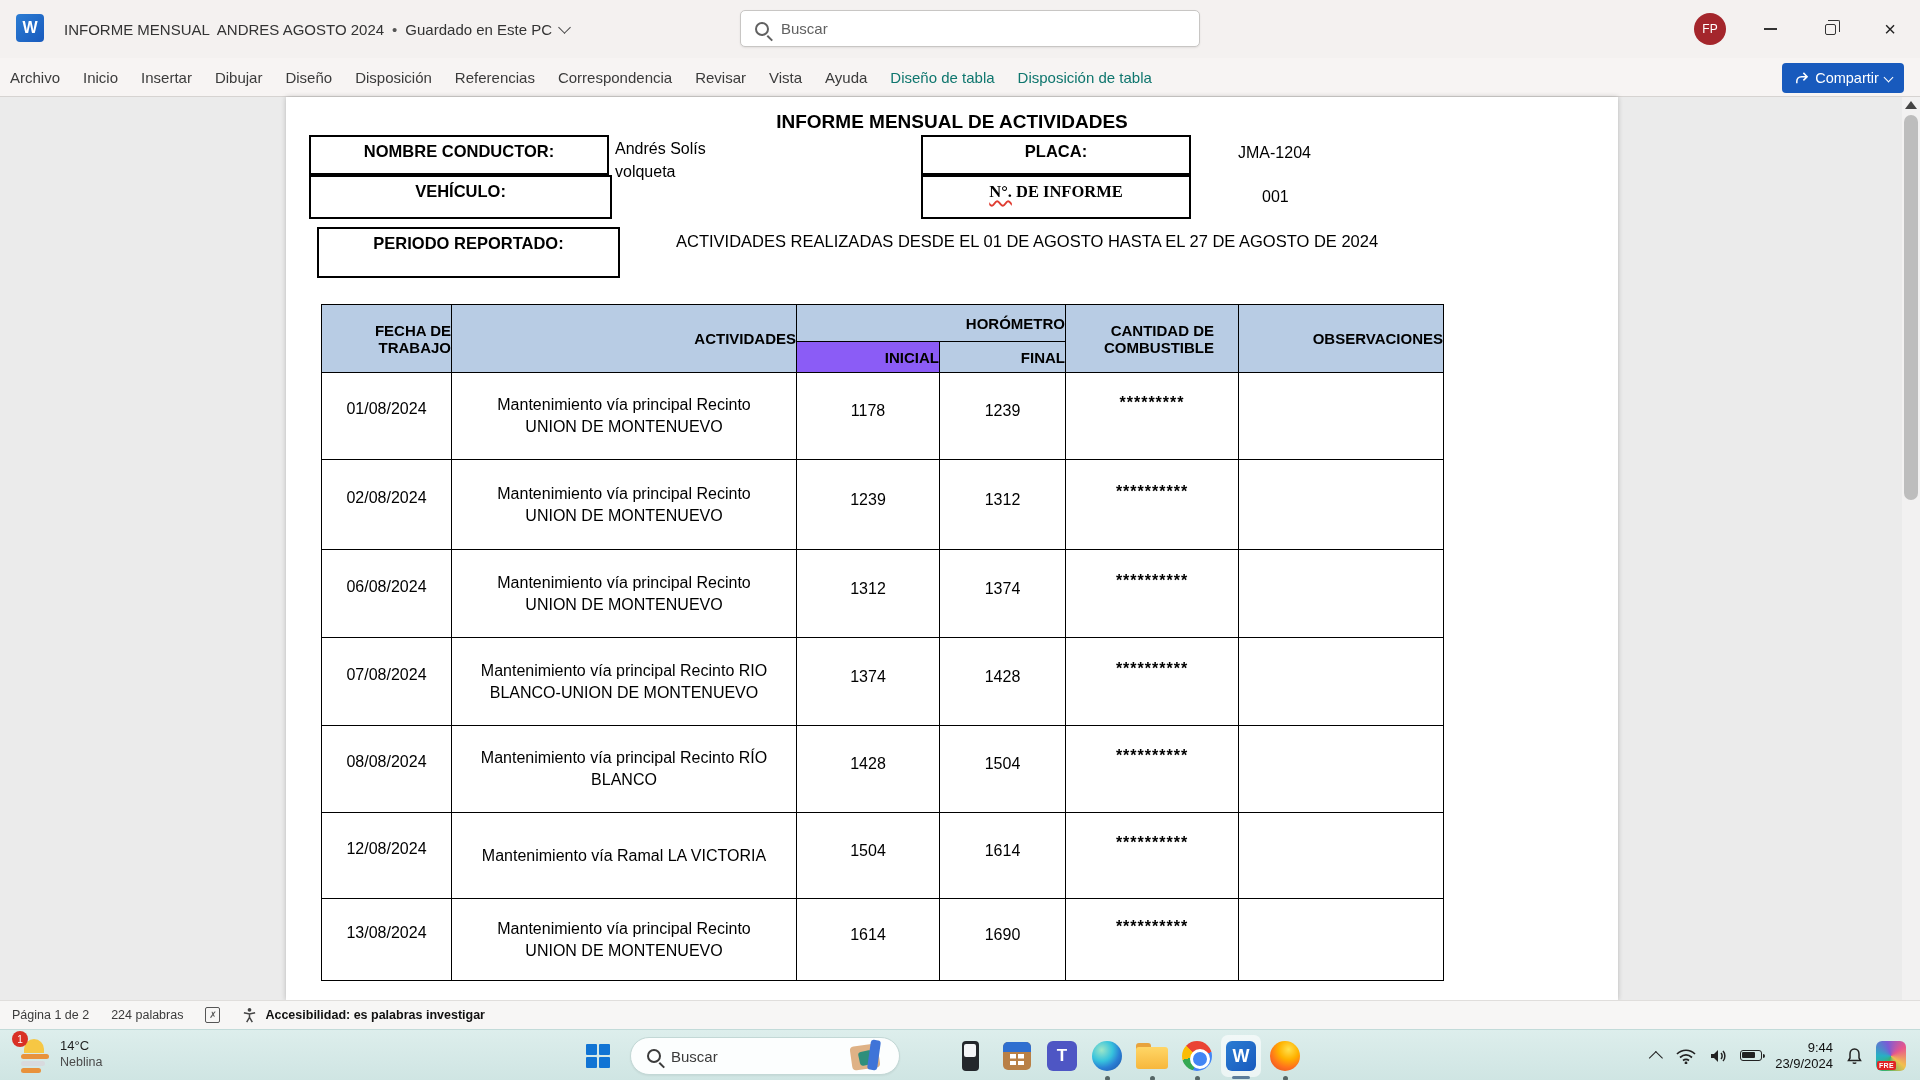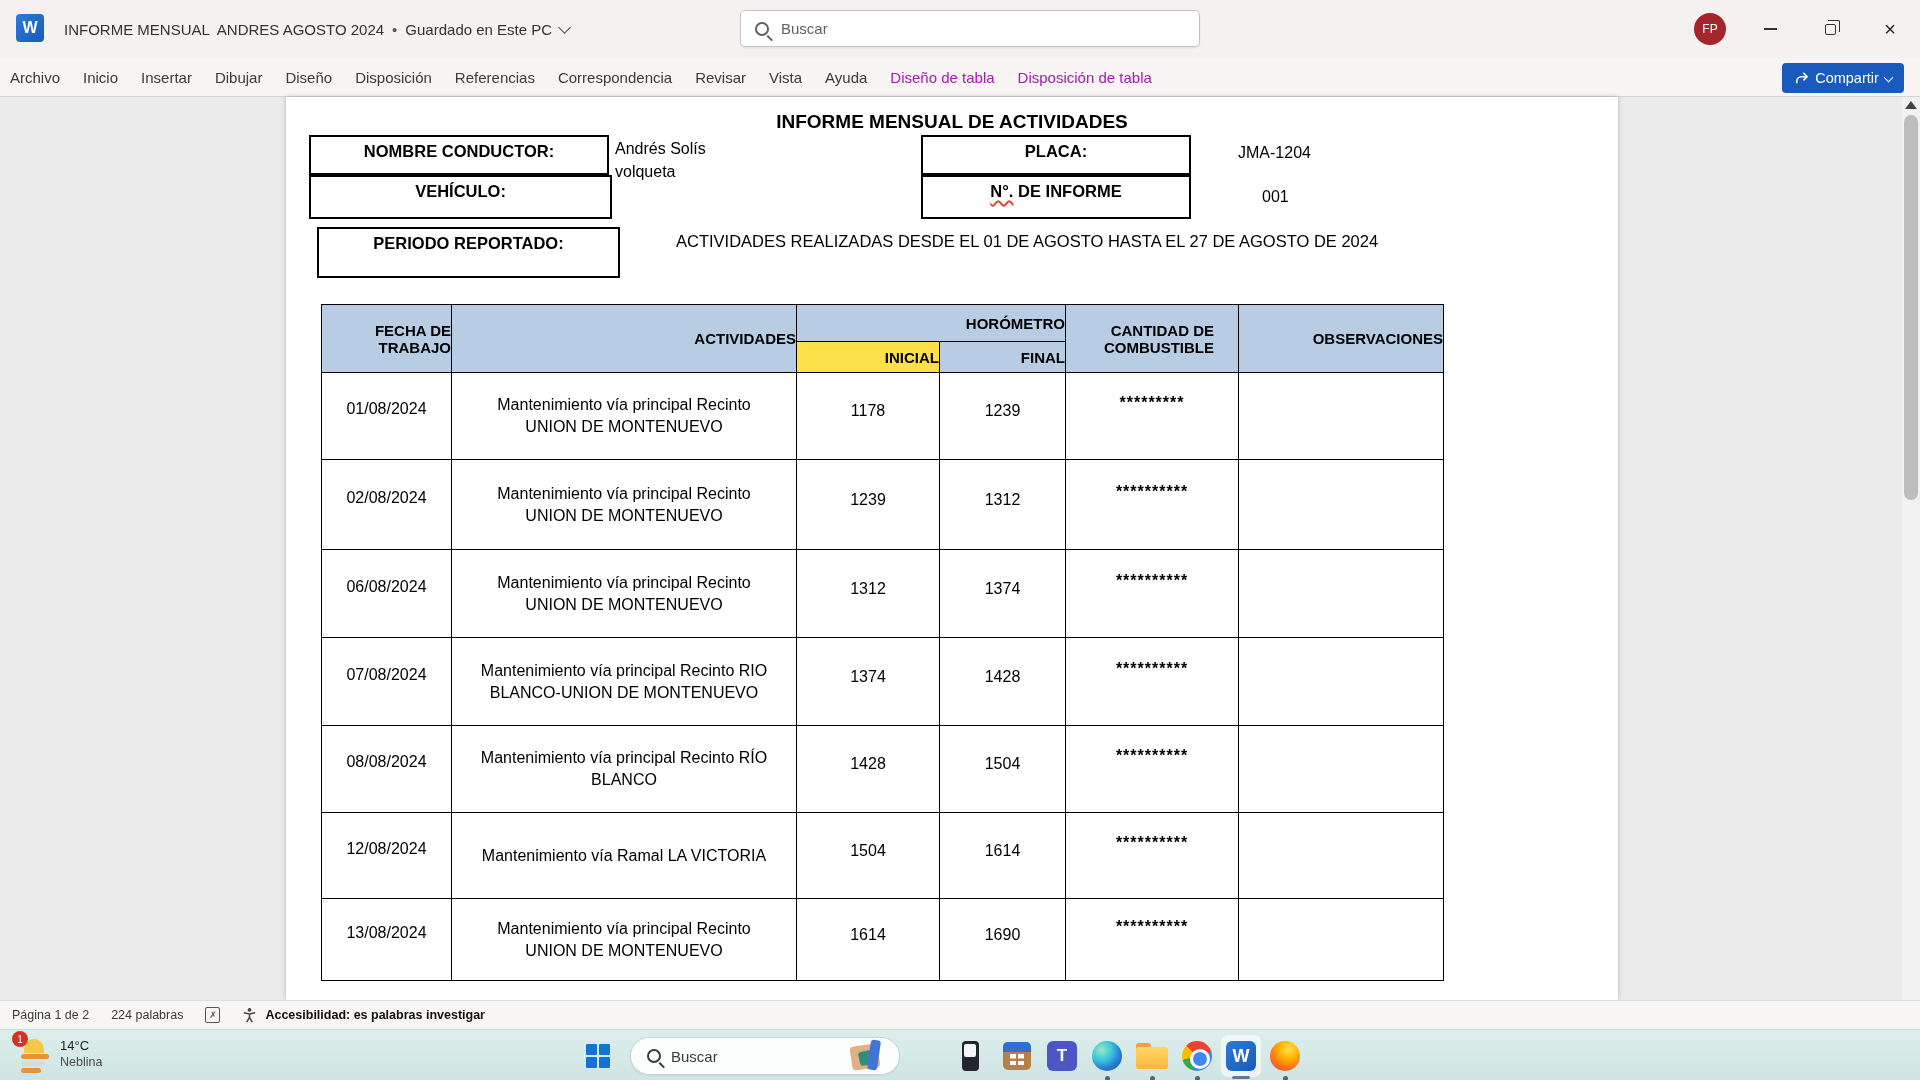--- a/index.html
+++ b/index.html
@@ -33,38 +33,38 @@
     border-radius:2px; position:relative; }
   .restbtn i:after { content:""; position:absolute; left:2px; top:-5px; width:11px; height:11px;
     border:1.4px solid #333; border-left:none; border-bottom:none; border-radius:0 2px 0 0; }
   .closebtn { left:1866px; font-size:20px; }
 
   
   .menubar { position:absolute; left:0; top:58px; width:1920px; height:39px; background:#f7f4f3;
     border-bottom:1px solid #d6d3d1; display:flex; align-items:center; padding-left:10px; gap:23px;
     font-size:15px; color:#3b3b3b; }
   .menubar .tab { cursor:default; }
-  .menubar .ctx { color:#a21caf; }
+  .menubar .ctx { color:#0f766e; }
   .sharebtn { position:absolute; left:1782px; top:63px; width:122px; height:30px; background:#185abd;
     border-radius:4px; color:#fff; font-size:14.5px; display:flex; align-items:center;
     justify-content:center; gap:6px; }
   .sharebtn .chev { border-color:#fff; width:7px; height:7px; margin-top:-2px; }
 
   
   .canvas { position:absolute; left:0; top:97px; width:1902px; height:903px; background:#ebebeb; }
   .page { position:absolute; left:286px; top:0; width:1332px; height:903px; background:#fff;
     box-shadow:0 0 5px rgba(0,0,0,.22); color:#000; }
   .pagetitle { position:absolute; left:0; top:14px; width:1332px; text-align:center;
     font-weight:bold; font-size:19px; }
   .fbox { position:absolute; border:2px solid #000; text-align:center; font-weight:bold;
     font-size:16.5px; padding-top:5px; }
   .b-conductor { left:23px;  top:38px;  width:300px; height:40px; }
   .b-vehiculo  { left:23px;  top:78px;  width:303px; height:44px; }
   .b-placa     { left:635px; top:38px;  width:270px; height:40px; }
-  .b-informe   { left:635px; top:78px;  width:270px; height:44px; }
+  .b-informe   { left:635px; top:78px;  width:270px; height:44px;font-family:Liberation Serif, serif; }
   .b-periodo   { left:31px;  top:130px; width:303px; height:51px; }
   .squig { text-decoration:underline wavy #e03c31; text-decoration-thickness:1.5px;
     text-underline-offset:3px; }
   .fval { position:absolute; font-size:16px; line-height:23px; }
   .v-conductor { left:329px; top:40px; }
   .v-placa     { left:952px; top:44px; }
   .v-informe   { left:976px; top:88px; }
   .v-periodo   { left:390px; top:133px; width:766px; font-size:16.5px; line-height:23px; }
 
   
@@ -290,21 +290,21 @@
         </colgroup>
         <thead>
           <tr>
             <th rowspan="2" style="background: rgb(184, 204, 228);">FECHA DE TRABAJO</th>
             <th rowspan="2" style="background: rgb(184, 204, 228);">ACTIVIDADES</th>
             <th colspan="2" style="background: rgb(184, 204, 228);">HORÓMETRO</th>
             <th rowspan="2" style="padding: 0px 24px; background: rgb(184, 204, 228);">CANTIDAD DE COMBUSTIBLE</th>
             <th rowspan="2" style="background: rgb(184, 204, 228);">OBSERVACIONES</th>
           </tr>
           <tr>
-            <th style="background: #fde047;">INICIAL</th>
+            <th style="background: #8b5cf6;">INICIAL</th>
             <th style="background: rgb(184, 204, 228);">FINAL</th>
           </tr>
         </thead>
         <tbody id="report-body">
     <tr>
       <td class="c-fecha">01/08/2024</td>
       <td class="c-act">Mantenimiento vía principal Recinto UNION DE MONTENUEVO</td>
       <td class="c-num">1178</td>
       <td class="c-num">1239</td>
       <td class="c-comb">*********</td>
@@ -450,15 +450,38 @@
     <div class="ticon" style="left:1268px;">
         <span class="ffic"></span>
       </div>
 
     <span class="rundot" style="left:1105px;"></span>
     <span class="rundot" style="left:1150px;"></span>
     <span class="rundot" style="left:1195px;"></span>
     <span class="runbar" style="left:1232px;"></span>
     <span class="rundot" style="left:1283px;"></span>
 
+    <div class="tray">
+      <span class="chevup"></span>
+      <svg width="20" height="16" viewBox="0 0 20 16">
+        <path d="M1 6 C6 1 14 1 19 6 M4 9.5 C8 6 12 6 16 9.5 M7 12.5 C9 11 11 11 13 12.5" fill="none" stroke="#222" stroke-width="1.7"></path>
+        <circle cx="10" cy="15" r="1.4" fill="#222"></circle>
+      </svg>
+      <svg width="18" height="16" viewBox="0 0 18 16">
+        <path d="M2 6 H5 L9 2 V14 L5 10 H2 Z" fill="#222"></path>
+        <path d="M12 5 C13.5 6.5 13.5 9.5 12 11 M14 3 C16.5 5.5 16.5 10.5 14 13" fill="none" stroke="#222" stroke-width="1.5"></path>
+      </svg>
+      <span class="battery"></span>
+      <div class="clock">
+        <div>9:44</div>
+        <div>23/9/2024</div>
+      </div>
+      <svg width="17" height="18" viewBox="0 0 17 18">
+        <path d="M8.5 2 C5.5 2 4 4.5 4 7 V11 L2.5 13.5 H14.5 L13 11 V7 C13 4.5 11.5 2 8.5 2 Z" fill="none" stroke="#222" stroke-width="1.5"></path>
+        <path d="M7 15.5 C7.3 16.5 9.7 16.5 10 15.5" fill="none" stroke="#222" stroke-width="1.5"></path>
+      </svg>
+      <span class="freic">
+        <span class="frelbl">FRE</span>
+      </span>
+    </div>
   </div>
 
 </div>
 
 </body></html>

